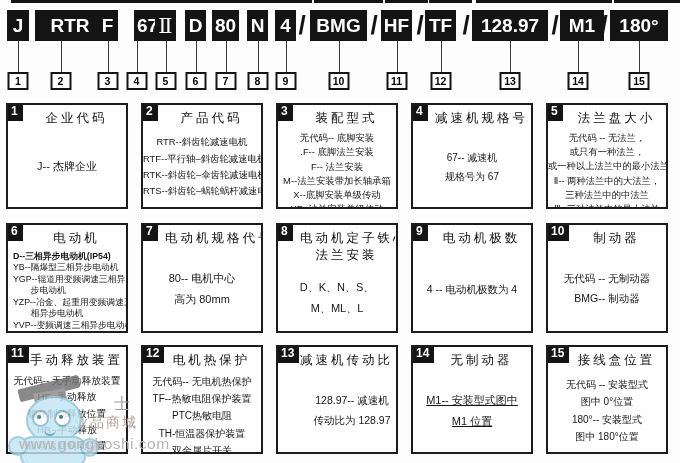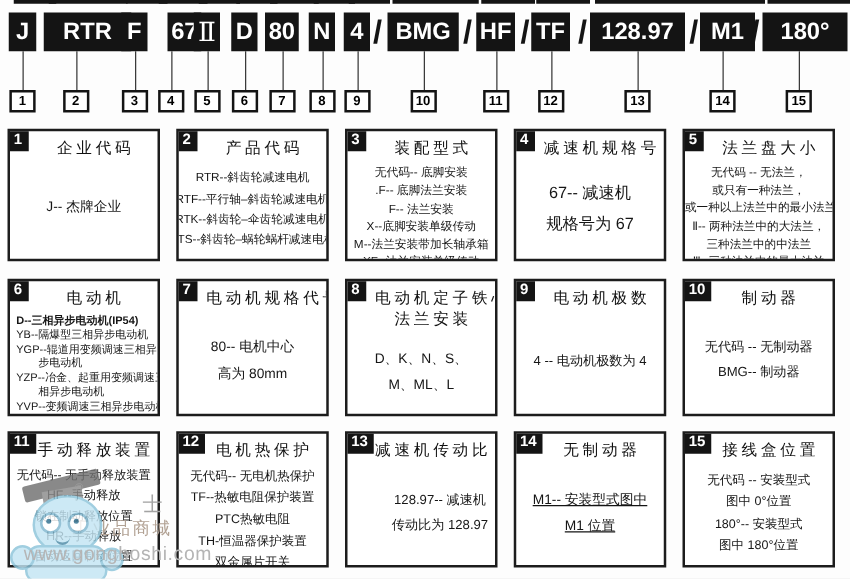--- a/index.html
+++ b/index.html
@@ -113,58 +113,58 @@
       <div class="codebox" style="left: 472px; width: 76px;">128.97</div>
       <div class="stem" style="left: 510px;"></div>
       <div class="numbox" style="left: 510px;">13</div>
       <div class="sep" style="left: 548px;">/</div>
       <div class="strip" style="left: 564px; width: 48px;"></div>
       <div class="codebox" style="left: 560px; width: 44px;">M1</div>
       <div class="stem" style="left: 578px;"></div>
       <div class="numbox" style="left: 578px;">14</div>
       <div class="sep" style="left: 597px;">/</div>
       <div class="strip" style="left: 614px; width: 70px;"></div>
-      <div class="codebox" style="left: 610px; width: 68px;">180°</div>
+      <div class="codebox" style="left: 610px; width: 58px;">180°</div>
       <div class="stem" style="left: 639px;"></div>
       <div class="numbox" style="left: 639px;">15</div>
     </div>
   <div id="grid">
       <div class="infobox" style="left: 6px; top: 103px; height: 106px;">
         <span class="tab">1</span>
         <div class="ititle"><span>企业代码</span></div>
         <div class="ibody spread" style="font-size: 11px; line-height: 1.6;">
           <div class="iline">J-- 杰牌企业</div>
         </div>
       </div>
       <div class="infobox" style="left: 141px; top: 103px; height: 106px;">
         <span class="tab">2</span>
         <div class="ititle"><span>产品代码</span></div>
-        <div class="ibody spread" style="font-size: 9.4px; line-height: 1.75; align-items: center;">
+        <div class="ibody spread" style="font-size: 9.4px; line-height: 1.75;">
           <div class="iline">RTR--斜齿轮减速电机</div>
           <div class="iline">RTF--平行轴–斜齿轮减速电机</div>
           <div class="iline">RTK--斜齿轮–伞齿轮减速电机</div>
           <div class="iline">RTS--斜齿轮–蜗轮蜗杆减速电机</div>
         </div>
       </div>
       <div class="infobox" style="left: 276px; top: 103px; height: 106px;">
         <span class="tab">3</span>
         <div class="ititle"><span>装配型式</span></div>
         <div class="ibody list" style="font-size: 9.4px; line-height: 1.52;">
           <div class="iline">无代码-- 底脚安装</div>
           <div class="iline">.F-- 底脚法兰安装</div>
           <div class="iline">F-- 法兰安装</div>
+          <div class="iline">M--法兰安装带加长轴承箱</div>
           <div class="iline">X--底脚安装单级传动</div>
-          <div class="iline">M--法兰安装带加长轴承箱</div>
           <div class="iline">XF--法兰安装单级传动</div>
         </div>
       </div>
       <div class="infobox" style="left: 411px; top: 103px; height: 106px;">
         <span class="tab">4</span>
         <div class="ititle"><span>减速机规格号</span></div>
-        <div class="ibody spread" style="font-size: 13px; line-height: 1.9;">
+        <div class="ibody spread" style="font-size: 10px; line-height: 1.9;">
           <div class="iline">67-- 减速机</div>
           <div class="iline">规格号为 67</div>
         </div>
       </div>
       <div class="infobox" style="left: 546px; top: 103px; height: 106px;">
         <span class="tab">5</span>
         <div class="ititle"><span>法兰盘大小</span></div>
         <div class="ibody list" style="font-size: 9.3px; line-height: 1.53;">
           <div class="iline">无代码 -- 无法兰，</div>
           <div class="iline">或只有一种法兰，</div>

